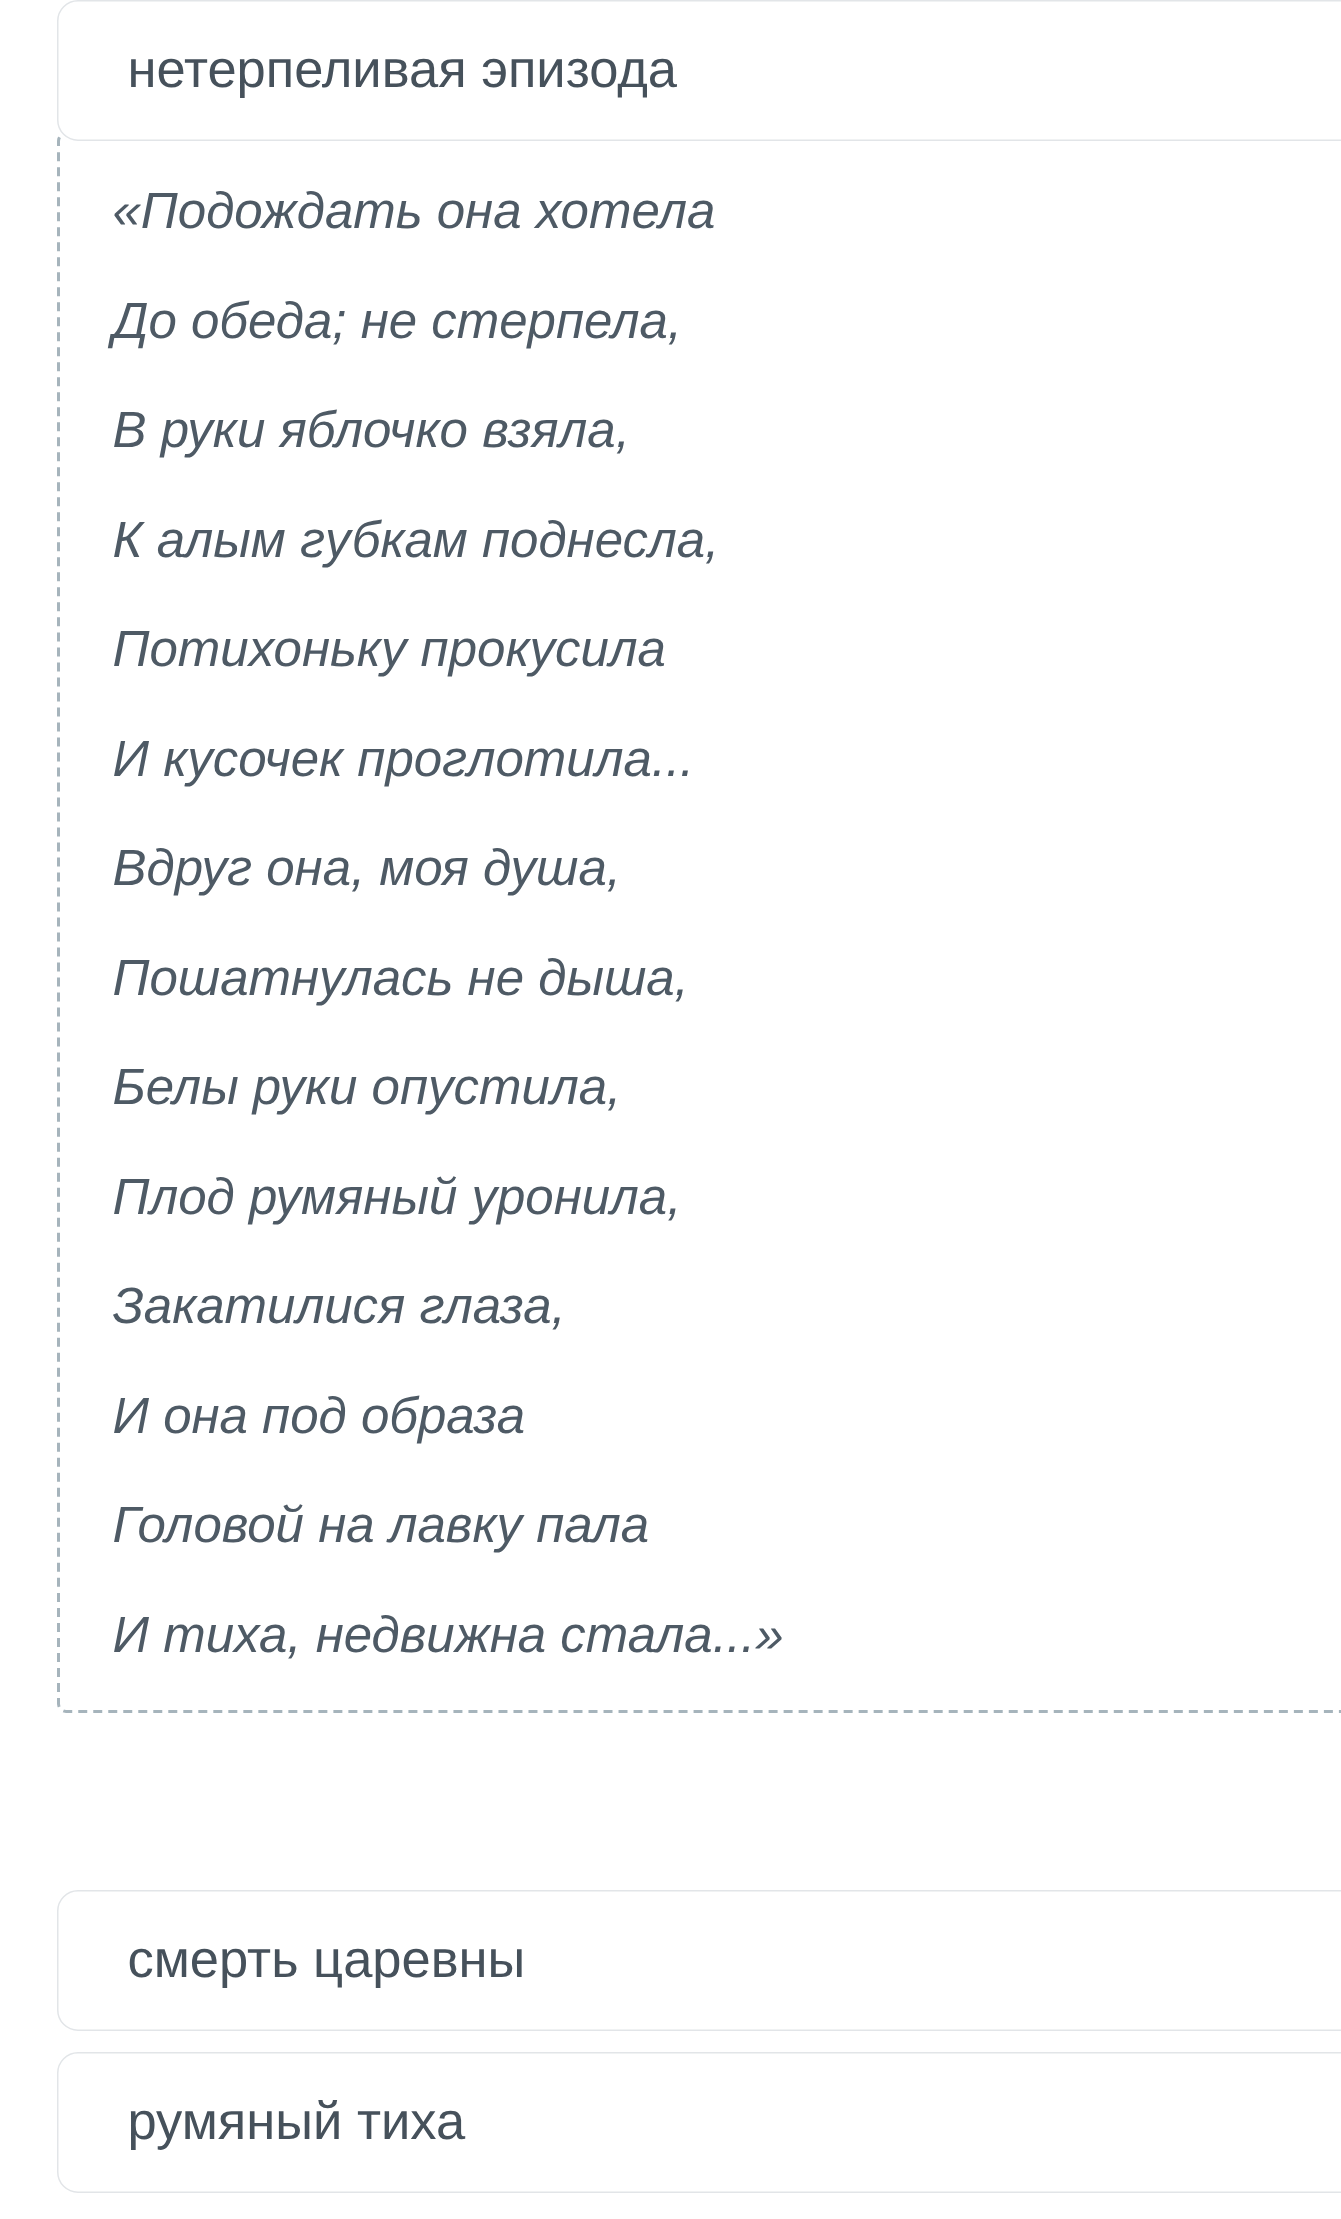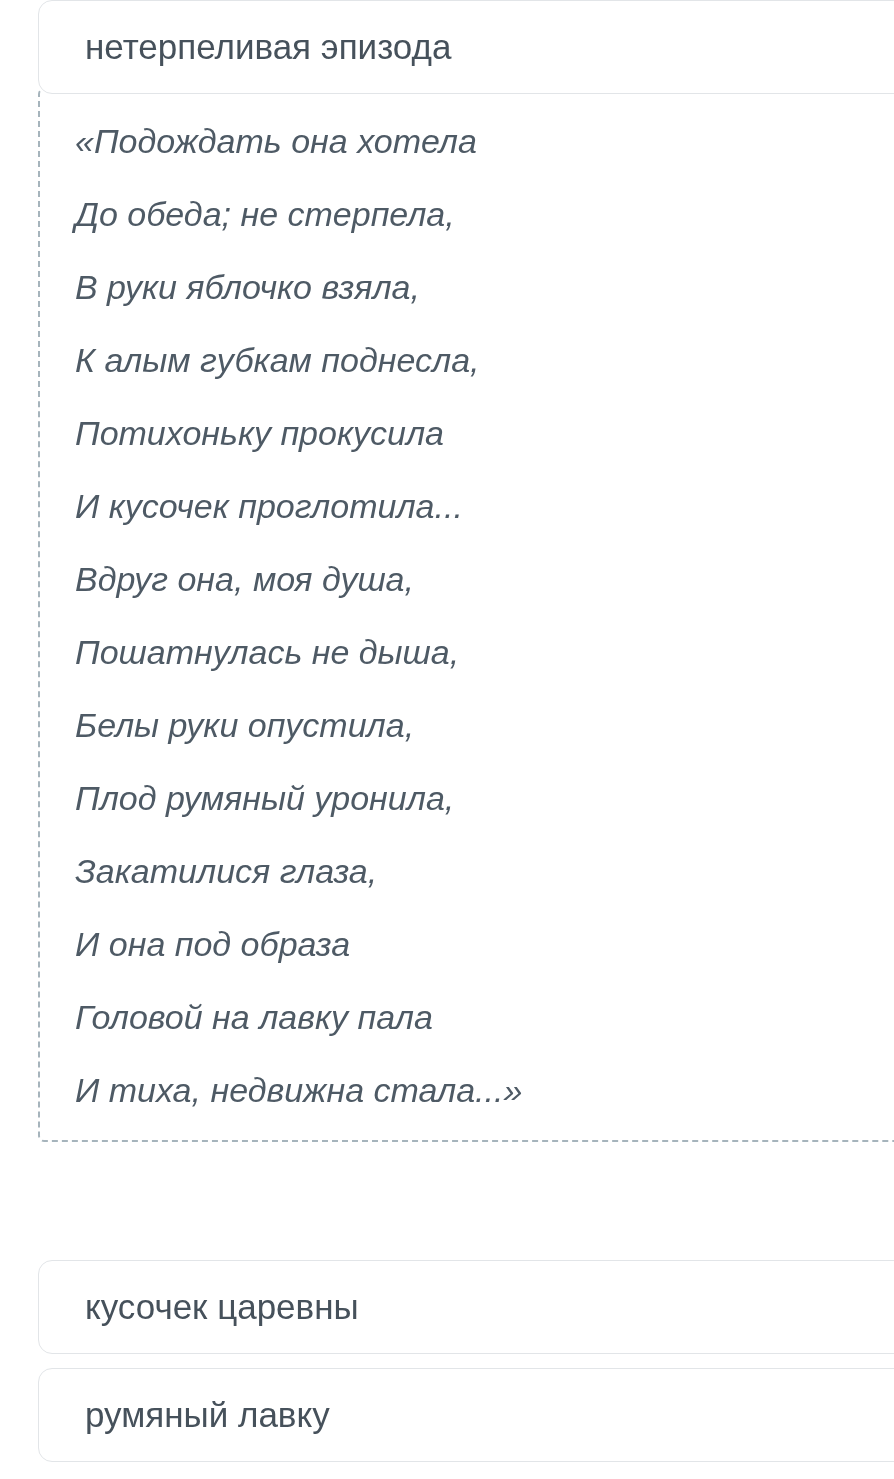--- a/index.html
+++ b/index.html
@@ -85,24 +85,24 @@
     <p class="poem-line">Пошатнулась не дыша,</p>
     <p class="poem-line">Белы руки опустила,</p>
     <p class="poem-line">Плод румяный уронила,</p>
     <p class="poem-line">Закатилися глаза,</p>
     <p class="poem-line">И она под образа</p>
     <p class="poem-line">Головой на лавку пала</p>
     <p class="poem-line">И тиха, недвижна стала...»</p>
   </div>
 
   <div class="answer-option">
-    <span>кусочек царевны</span>
+    <span>смерть царевны</span>
   </div>
 
   <div class="answer-option">
-    <span>румяный лавку</span>
+    <span>румяный тиха</span>
   </div>
 
   <div class="answer-option">
     <span>нетерпеливая эпизода</span>
   </div>
 
 </div>
 
 </body></html>

